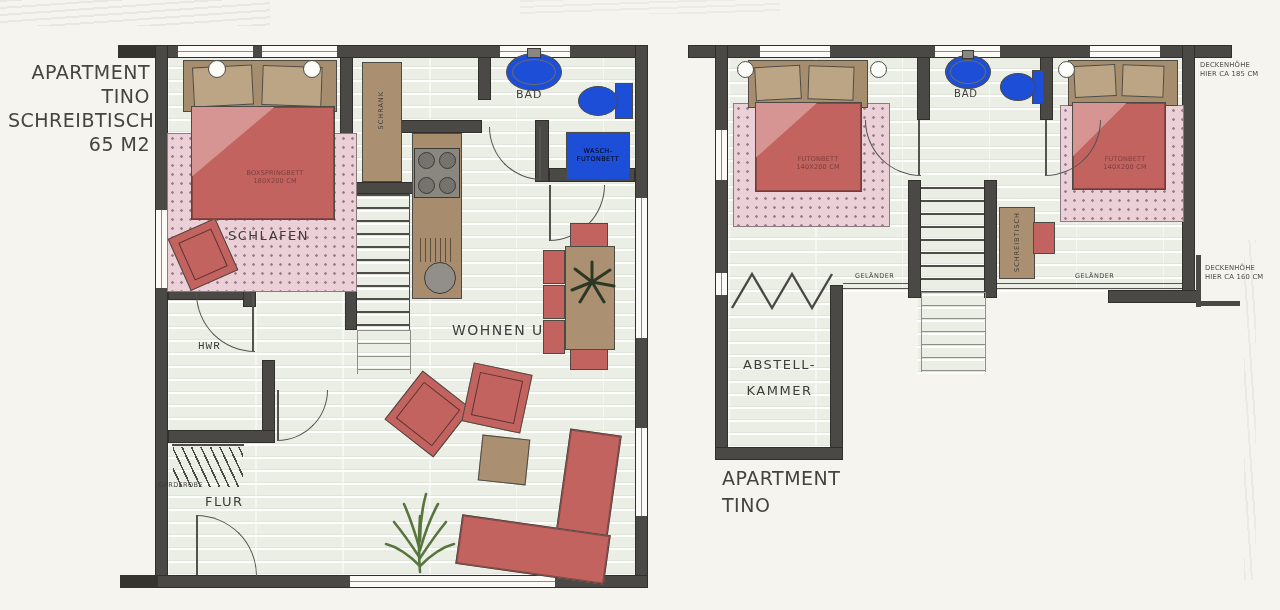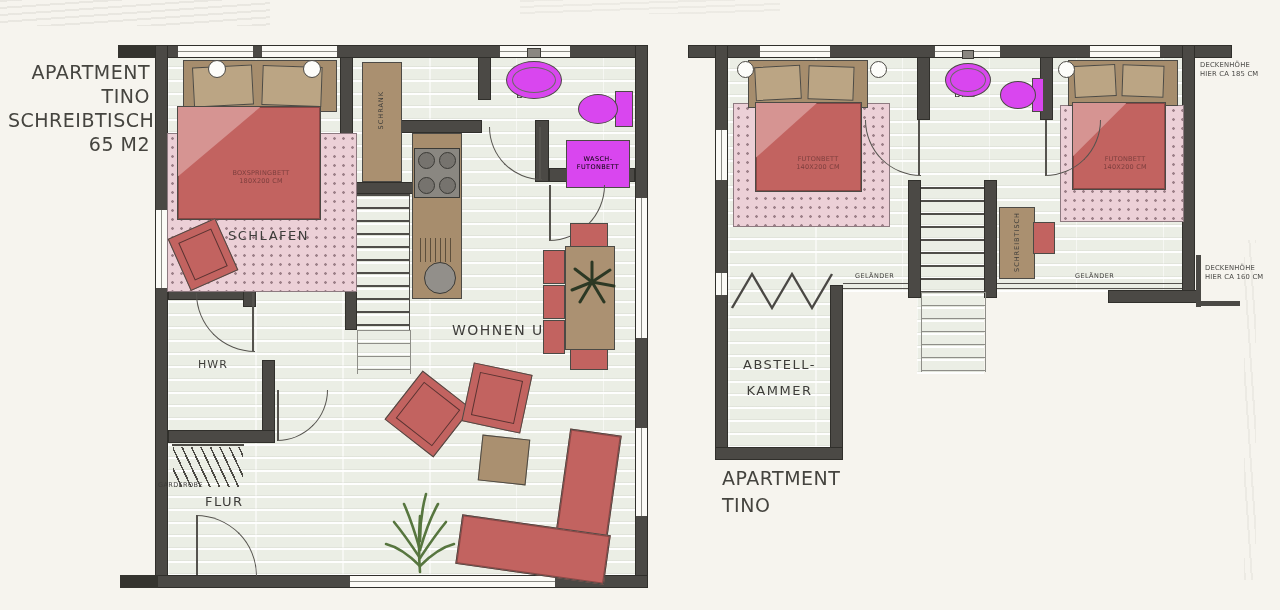--- a/index.html
+++ b/index.html
@@ -24,21 +24,21 @@
   .carpet{
     background-color:#ecd0d7;
     background-image:radial-gradient(circle, rgba(92,62,72,.55) 1px, transparent 1.6px);
     background-size:9px 9px;border:1px solid #8d7a80;
   }
   .tan{background:#aa9070;border:1.2px solid #4c4a45;}
   .tan-light{background:#bba584;border:1.2px solid #4c4a45;}
   .red{background:#c26360;border:1.2px solid #4c4a45;}
   .red-inner{position:absolute;inset:7px;border:1px solid #5a3331;background:transparent;}
   .fold{position:absolute;left:0;top:0;width:58%;height:62%;background:#d69492;clip-path:polygon(0 0,100% 0,0 100%);}
-  .white-fixture{background:#d946ef;border:1.4px solid #4c4a45;margin-top:8px;}
+  .white-fixture{background:#1d4ed8;border:1.4px solid #4c4a45;}
   .oval{border-radius:50%;}
   .arc{position:absolute;border:1.6px solid #55534e;background:transparent;}
   .round-tr{border-left:none;border-bottom:none;border-top-right-radius:100%;}
   .round-bl{border-right:none;border-top:none;border-bottom-left-radius:100%;}
   .round-br{border-left:none;border-top:none;border-bottom-right-radius:100%;}
   .leaf{position:absolute;background:#55534e;}
   .treads{background-image:repeating-linear-gradient(180deg,#4f4d49 0 1.6px,transparent 1.6px 13px);}
   .treads-light{background-image:repeating-linear-gradient(180deg,#8e8e88 0 1.4px,transparent 1.4px 13px);}
   .rail{border-top:1.3px solid #55534e;border-bottom:1.3px solid #55534e;height:4px;}
   .hatch{background-image:repeating-linear-gradient(65deg, transparent 0 7px, #4c4a45 7px 8.6px);}
@@ -99,21 +99,21 @@
   <div class="abs wall" style="left:262px;top:360px;width:13px;height:83px;"></div>
   <div class="abs wall" style="left:168px;top:430px;width:107px;height:13px;"></div>
   <div class="abs wall" style="left:478px;top:57px;width:13px;height:43px;"></div>
   <div class="abs wall" style="left:535px;top:120px;width:14px;height:62px;"></div>
   <div class="abs wall" style="left:549px;top:168px;width:86px;height:14px;"></div>
 
   <div class="abs carpet" style="left:167px;top:133px;width:188px;height:157px;"></div>
   <div class="abs tan" style="left:183px;top:60px;width:152px;height:50px;background:#a68d6d;"></div>
   <div class="abs tan-light" style="left:193px;top:66px;width:58px;height:38px;transform:rotate(-3deg);"></div>
   <div class="abs tan-light" style="left:262px;top:66px;width:58px;height:38px;transform:rotate(2deg);"></div>
-  <div class="abs red" style="left:177px;top:106px;width:142px;height:112px;box-shadow:inset 0 0 0 1px rgba(60,30,30,.4);">
+  <div class="abs red" style="left:191px;top:106px;width:142px;height:112px;box-shadow:inset 0 0 0 1px rgba(60,30,30,.4);">
     <div class="fold"></div>
     <div class="abs t-bed" style="left:28px;top:62px;width:110px;">
       <div>BOXSPRINGBETT</div>
       <div>180X200 CM</div>
     </div>
   </div>
   <div class="abs lamp" style="left:208px;top:60px;width:16px;height:16px;"></div>
   <div class="abs lamp" style="left:303px;top:60px;width:16px;height:16px;"></div>
   <div class="lbl t-room" style="left:228px;top:228px;">SCHLAFEN</div>
   <div class="abs red" style="left:177px;top:226px;width:50px;height:55px;transform:rotate(-24deg);">
@@ -155,21 +155,21 @@
   <div class="leaf" style="left:539px;top:127px;width:2px;height:52px;"></div>
   <div class="arc round-br" style="left:549px;top:185px;width:55px;height:55px;"></div>
   <div class="leaf" style="left:549px;top:185px;width:2px;height:55px;"></div>
   <div class="arc round-bl" style="left:196px;top:293px;width:58px;height:58px;"></div>
   <div class="leaf" style="left:252px;top:293px;width:2px;height:58px;"></div>
   <div class="arc round-br" style="left:277px;top:390px;width:50px;height:50px;"></div>
   <div class="leaf" style="left:277px;top:390px;width:2px;height:50px;"></div>
   <div class="arc round-tr" style="left:196px;top:515px;width:60px;height:60px;"></div>
   <div class="leaf" style="left:196px;top:515px;width:2px;height:60px;"></div>
 
-  <div class="lbl t-mid" style="left:198px;top:358px;">HWR</div>
+  <div class="lbl t-mid" style="left:198px;top:340px;font-family:Liberation Mono, monospace;">HWR</div>
   <div class="lbl t-room" style="left:205px;top:494px;">FLUR</div>
   <div class="lbl t-tiny" style="left:158px;top:481px;">GARDEROBE</div>
   <div class="lbl t-room" style="left:425px;top:318px;width:170px;text-align:center;line-height:24px;font-size:14px;">
     <div>WOHNEN UND</div>
   </div>
 
   <div class="abs" style="left:172px;top:444px;width:72px;height:2px;background:#4c4a45;"></div>
   <div class="abs hatch" style="left:173px;top:447px;width:70px;height:40px;"></div>
 
   <div class="abs red" style="left:570px;top:223px;width:36px;height:22px;"></div>

